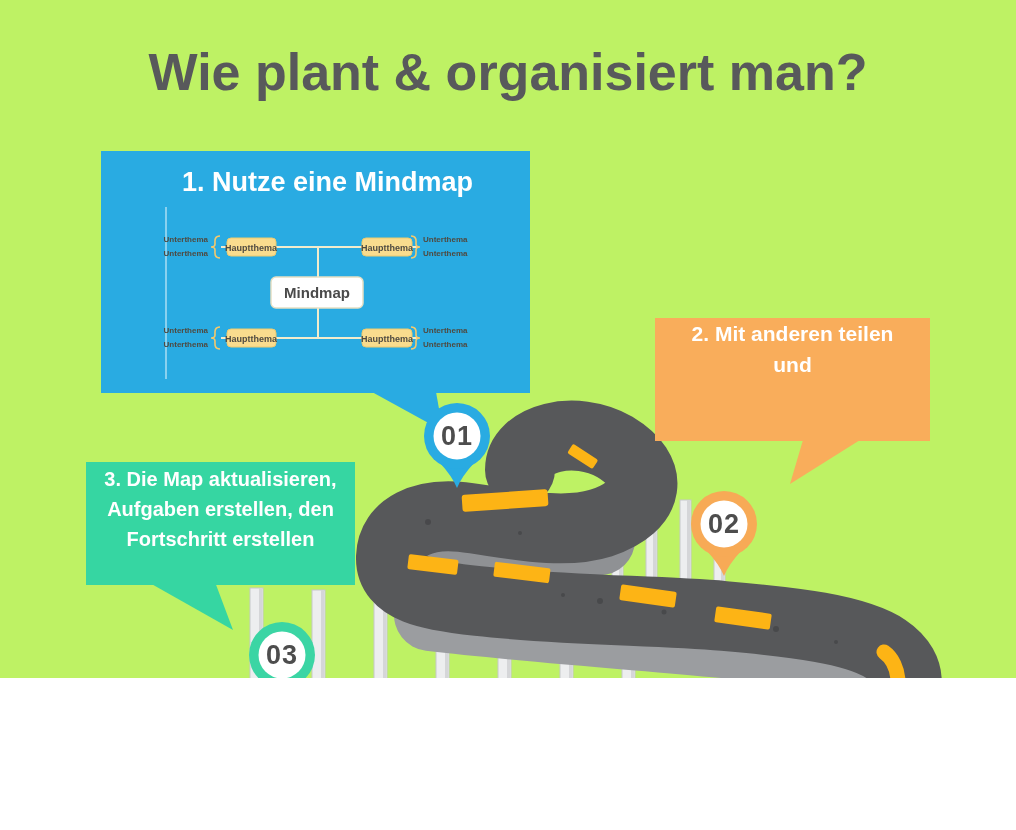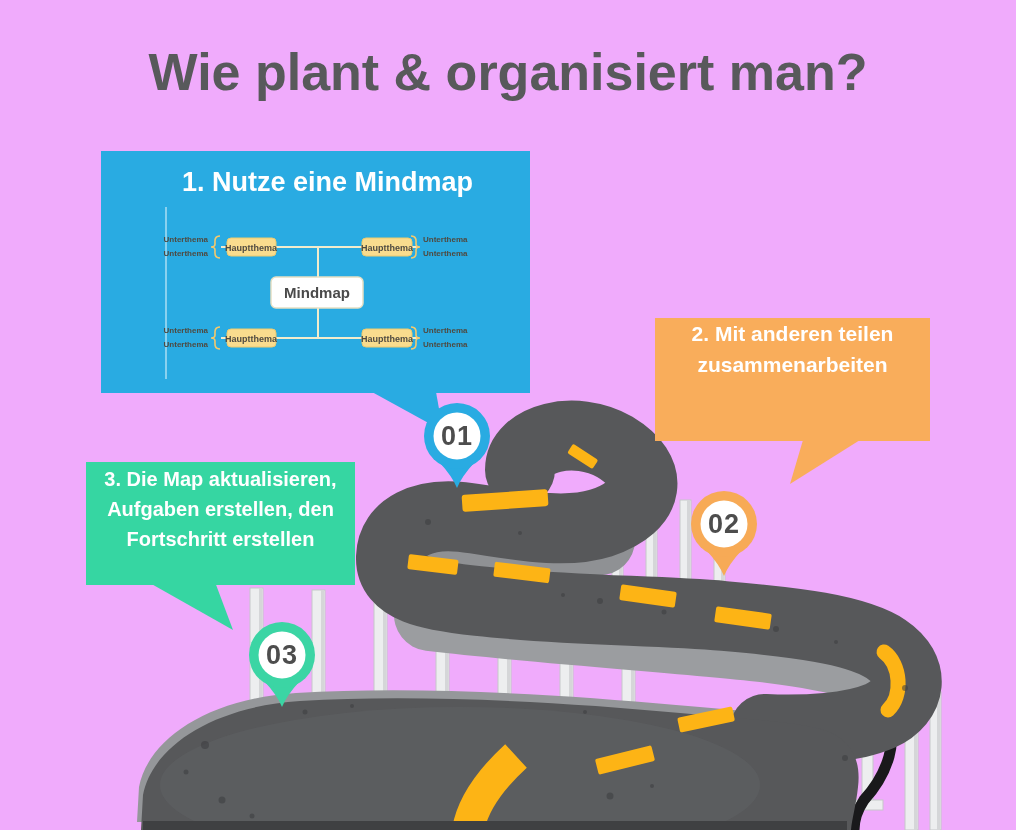--- a/index.html
+++ b/index.html
@@ -1,17 +1,17 @@
 <!DOCTYPE html>
 <html><head>
 <meta charset="utf-8">
 <style>
   html,body{margin:0;padding:0;background:#ffffff;}
   .stage{
-    position:relative;width:1016px;height:830px;overflow:hidden;background:#f0abfc;
+    position:relative;width:1016px;height:678px;overflow:hidden;background:#bef264;
     font-family:"Liberation Sans", sans-serif;
   }
   .main-title{
     position:absolute;left:0;top:42px;width:1016px;margin:0;
     text-align:center;font-size:52px;font-weight:800;color:#58595B;letter-spacing:0;
   }
   .road-svg{position:absolute;left:0;top:0;z-index:1;}
   
   .bluebox{
     position:absolute;left:101px;top:151px;width:429px;height:242px;
@@ -228,21 +228,21 @@
 
       <g>
         <rect x="170" y="126" width="92" height="31" rx="5" fill="#ffffff" stroke="#E6E0C4" stroke-width="1.5"></rect>
         <text x="216" y="147" text-anchor="middle" font-size="15" font-weight="bold" fill="#4A4A4A">Mindmap</text>
       </g>
     </svg>
   </div>
 
   <div class="bubble bubble-orange">
     <div>2. Mit anderen teilen</div>
-    <div>zusammenarbeiten</div>
+    <div>und</div>
   </div>
 
   <div class="bubble bubble-green">
     <div>3. Die Map aktualisieren,</div>
     <div>Aufgaben erstellen, den</div>
     <div>Fortschritt erstellen</div>
   </div>
 
 </div>
 

